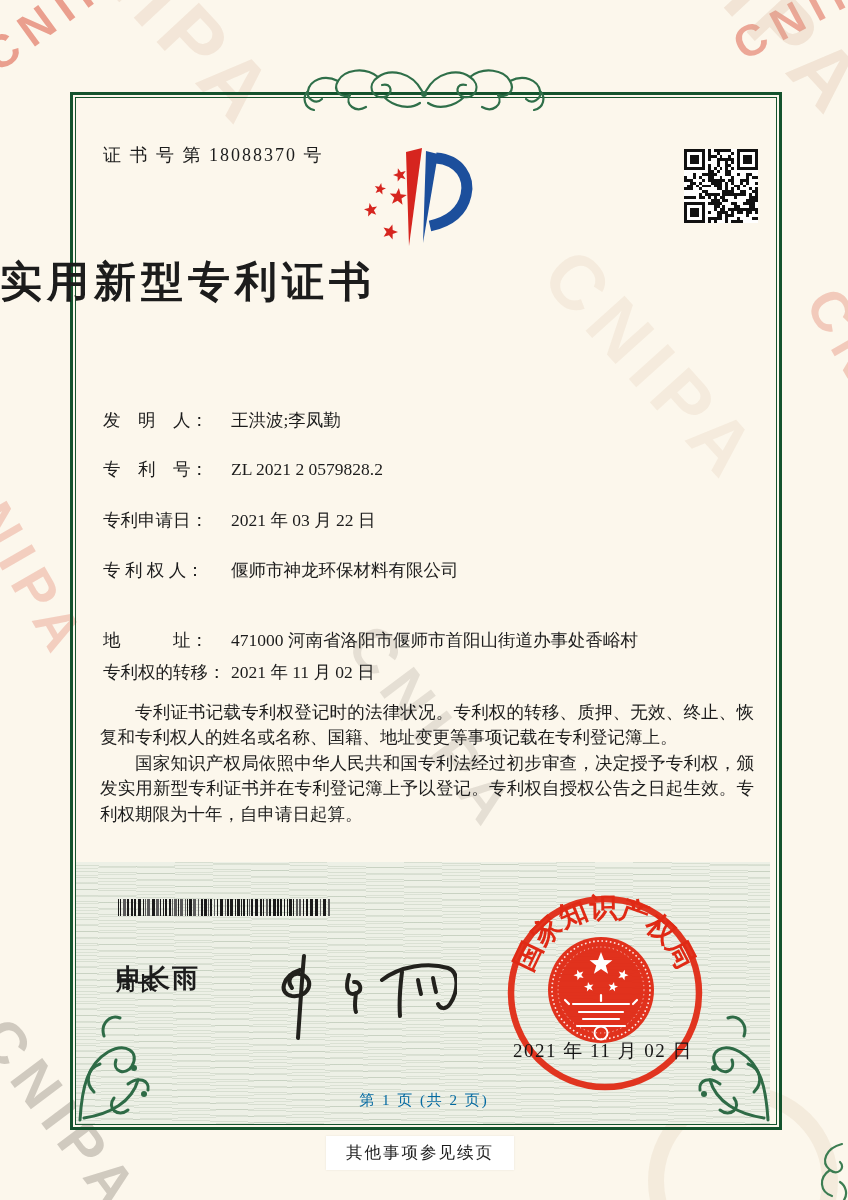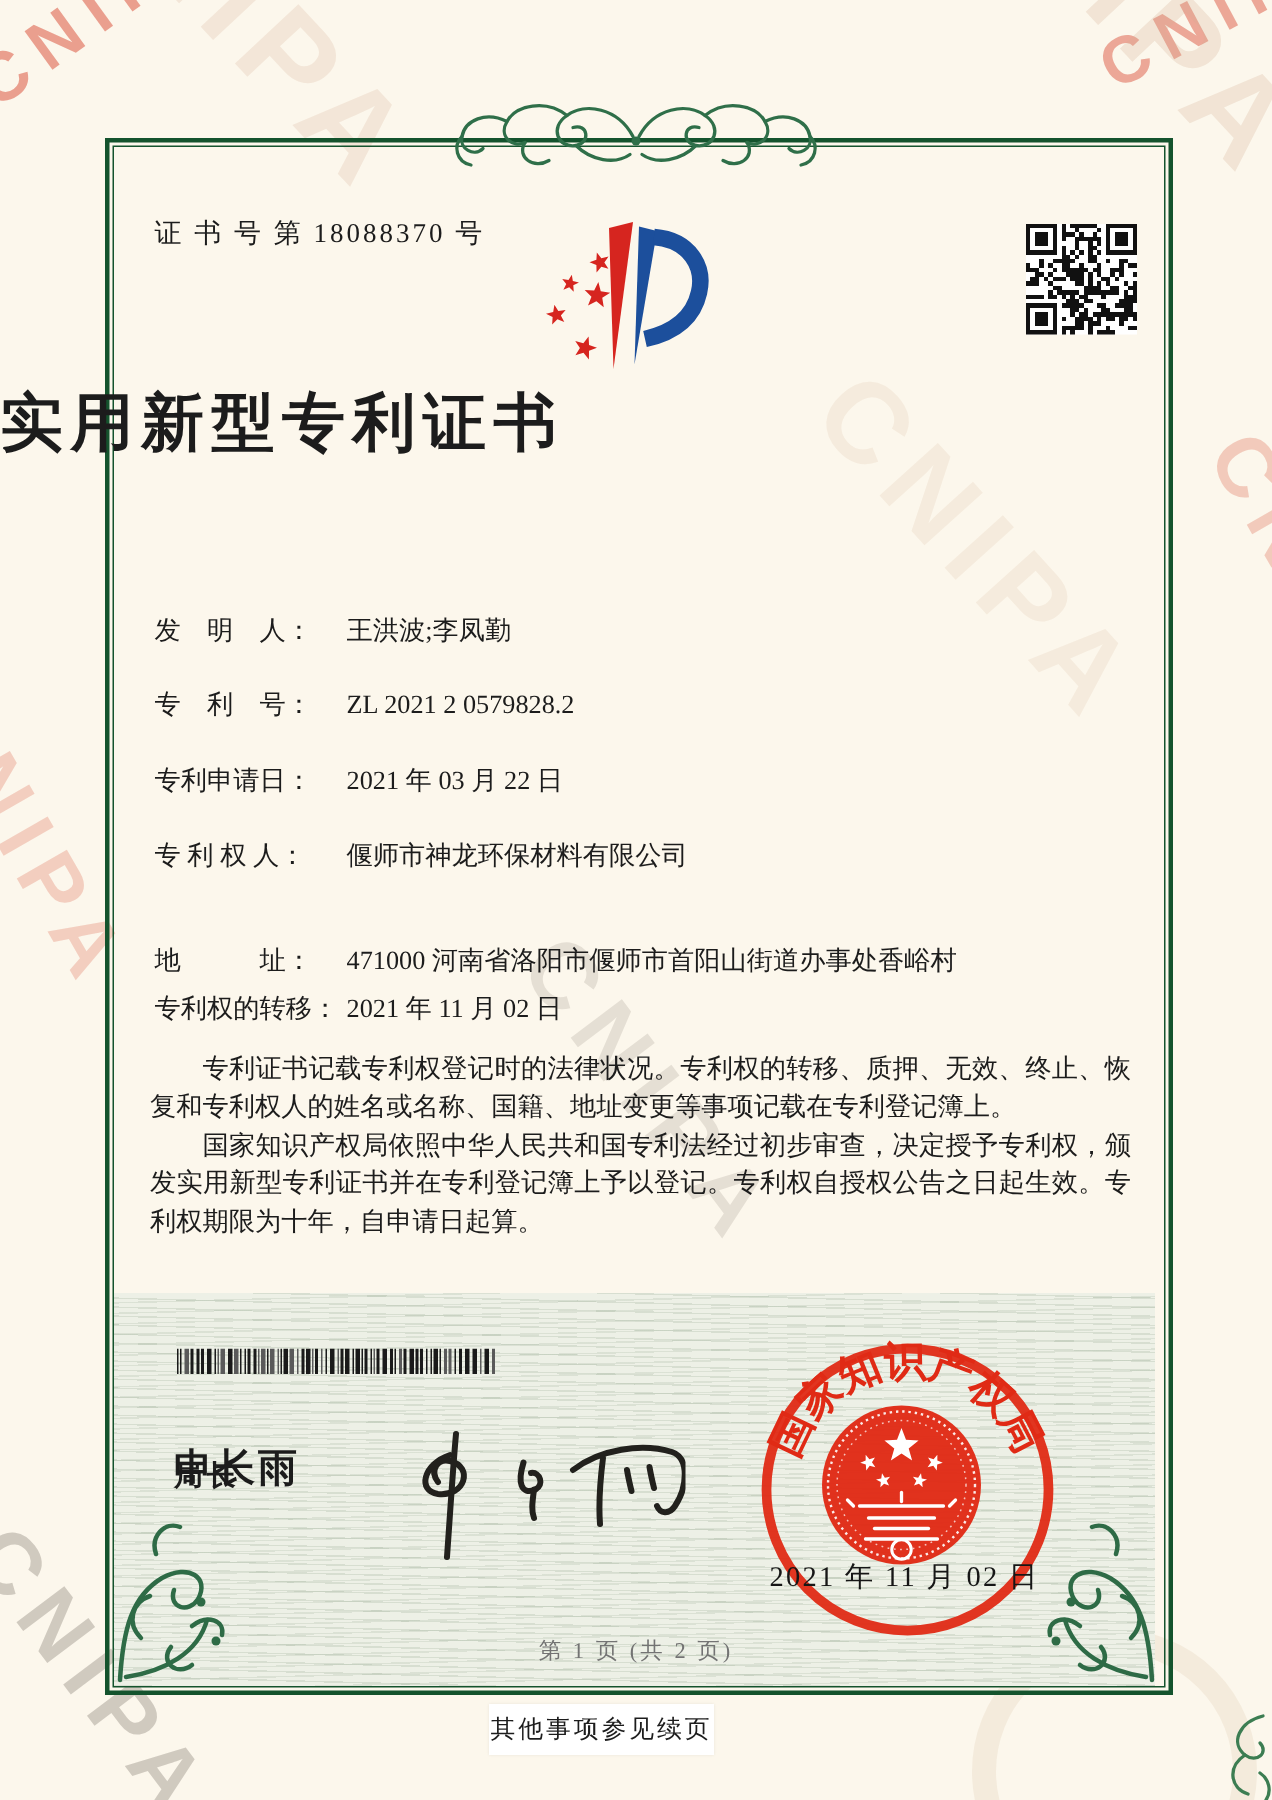--- a/index.html
+++ b/index.html
@@ -50,23 +50,23 @@
       font-size:17.5px; line-height:25.4px; text-align:justify;}
   .body-text p{margin:0; text-indent:2em;}
   
   .barcode{position:absolute; left:118px; top:899px; width:222px; height:17px;
       font-size:0; line-height:0; white-space:nowrap; overflow:hidden;}
   .signer-role{position:absolute; left:116px; top:971px; font-size:19px; font-weight:600; letter-spacing:3px;}
   .signer-name{position:absolute; left:116px; top:961px; font-size:26px; font-weight:700; letter-spacing:2px;}
   .signature{position:absolute; left:252px; top:948px;}
   .seal{position:absolute; left:497px; top:887px;}
   .page-num{position:absolute; left:0; top:1091px; width:100%; text-align:center;
-      font-size:15px; letter-spacing:2px; color:#737373;}
+      font-size:15px; letter-spacing:2px; color:#0369a1;}
   .note-box{position:absolute; left:326px; top:1136px; background:#ffffff;
-      padding:6px 1px; font-size:16.5px; letter-spacing:2px; box-shadow:0 0 2px rgba(0,0,0,.08);}
+      padding:6px 20px; font-size:16.5px; letter-spacing:2px; box-shadow:0 0 2px rgba(0,0,0,.08);}
 </style>
 </head>
 <body>
 
 <div class="page">
 
   <div class="wm wm1">CNIPA</div>
   <div class="wm wm2">CNIPA</div>
   <div class="wm wm3">CNIPA</div>
   <div class="wm wm4">CNIPA</div>

